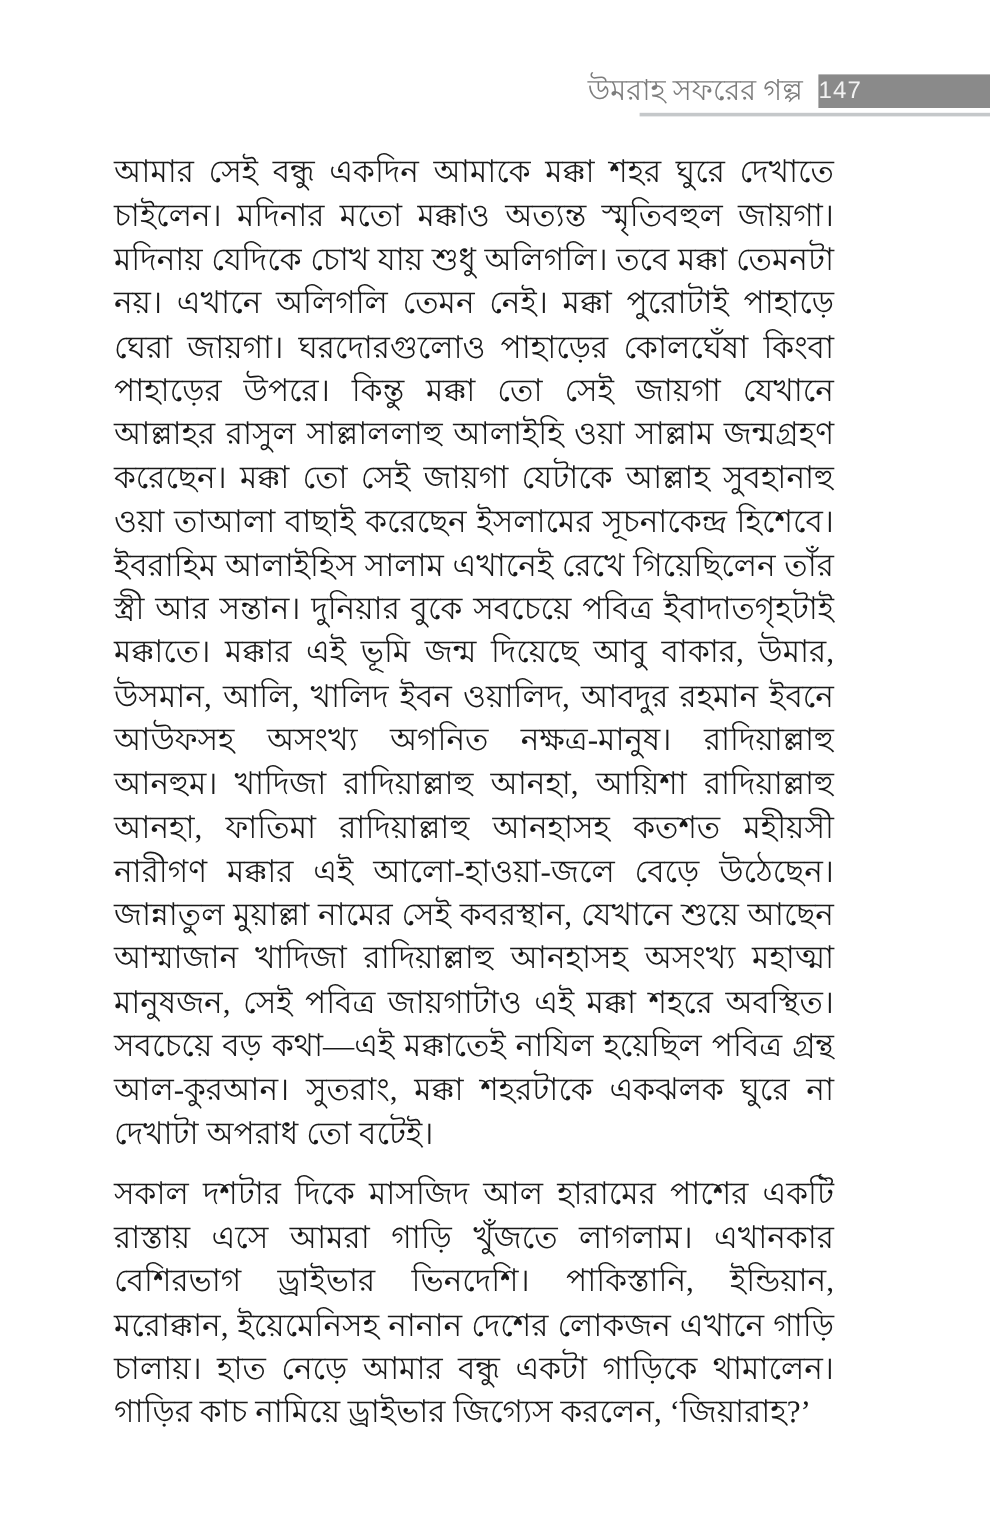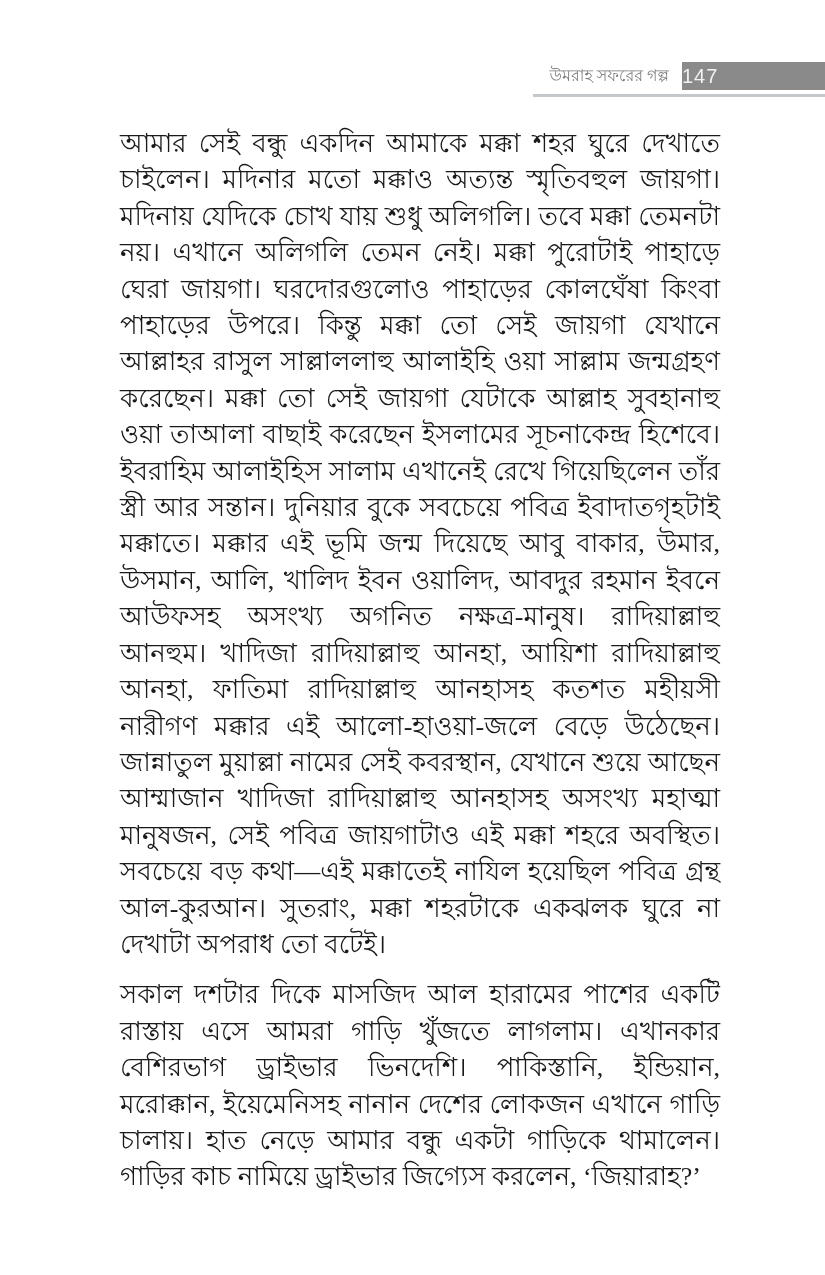--- a/index.html
+++ b/index.html
@@ -17,21 +17,21 @@
   
   .header {
     position: absolute;
     top: 62px; left: 0; right: 0;
     display: flex;
     justify-content: flex-end;
     align-items: center;
   }
   .chapter-title {
     color: var(--header-title, #7d7d7d);
-    font-size: 16px;
+    font-size: 24px;
     line-height: 28px;
     margin-right: 13px;
     white-space: nowrap;
   }
   .page-number-badge {
     background: var(--bar, #8a8a8a);
     color: var(--bar-text, #f2f2f2);
     width: 143px;
     height: 28px;
     display: flex;
@@ -44,21 +44,21 @@
     position: absolute;
     top: 94px;
     left: 533px; right: 0;
     height: 3px;
     background: var(--rule, #c5c8ca);
   }
   
   .body-text {
     position: absolute;
     top: 126px;
-    left: 120px;
+    left: 95px;
     width: 600px;
     color: var(--body-text, #1a1a1a);
     font-size: 26px;
     line-height: 36.4px;
   }
   .body-text p {
     margin: 0;
     text-align: justify;
     text-justify: inter-word;
   }

